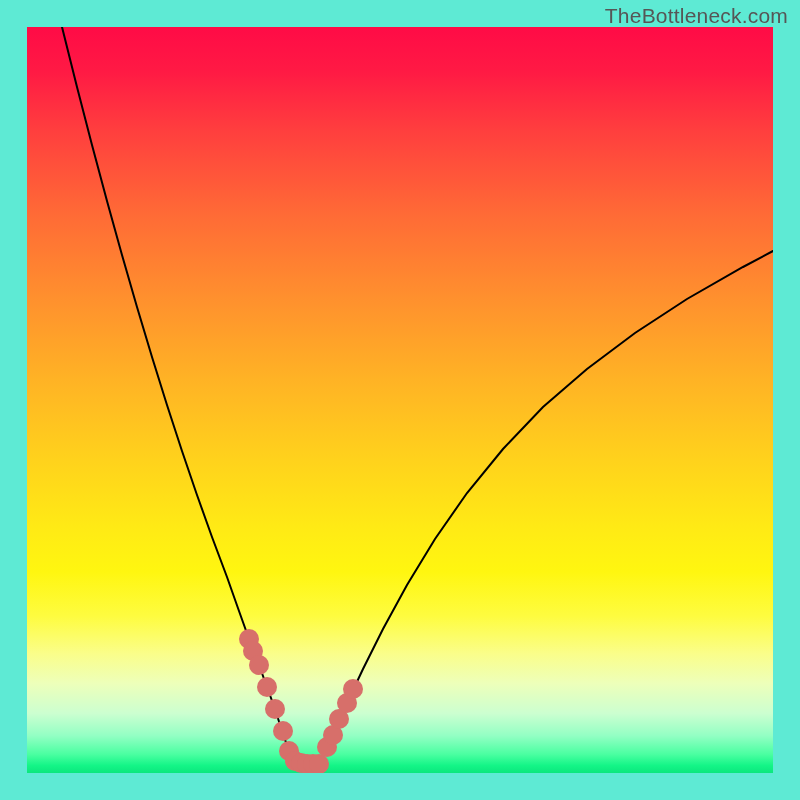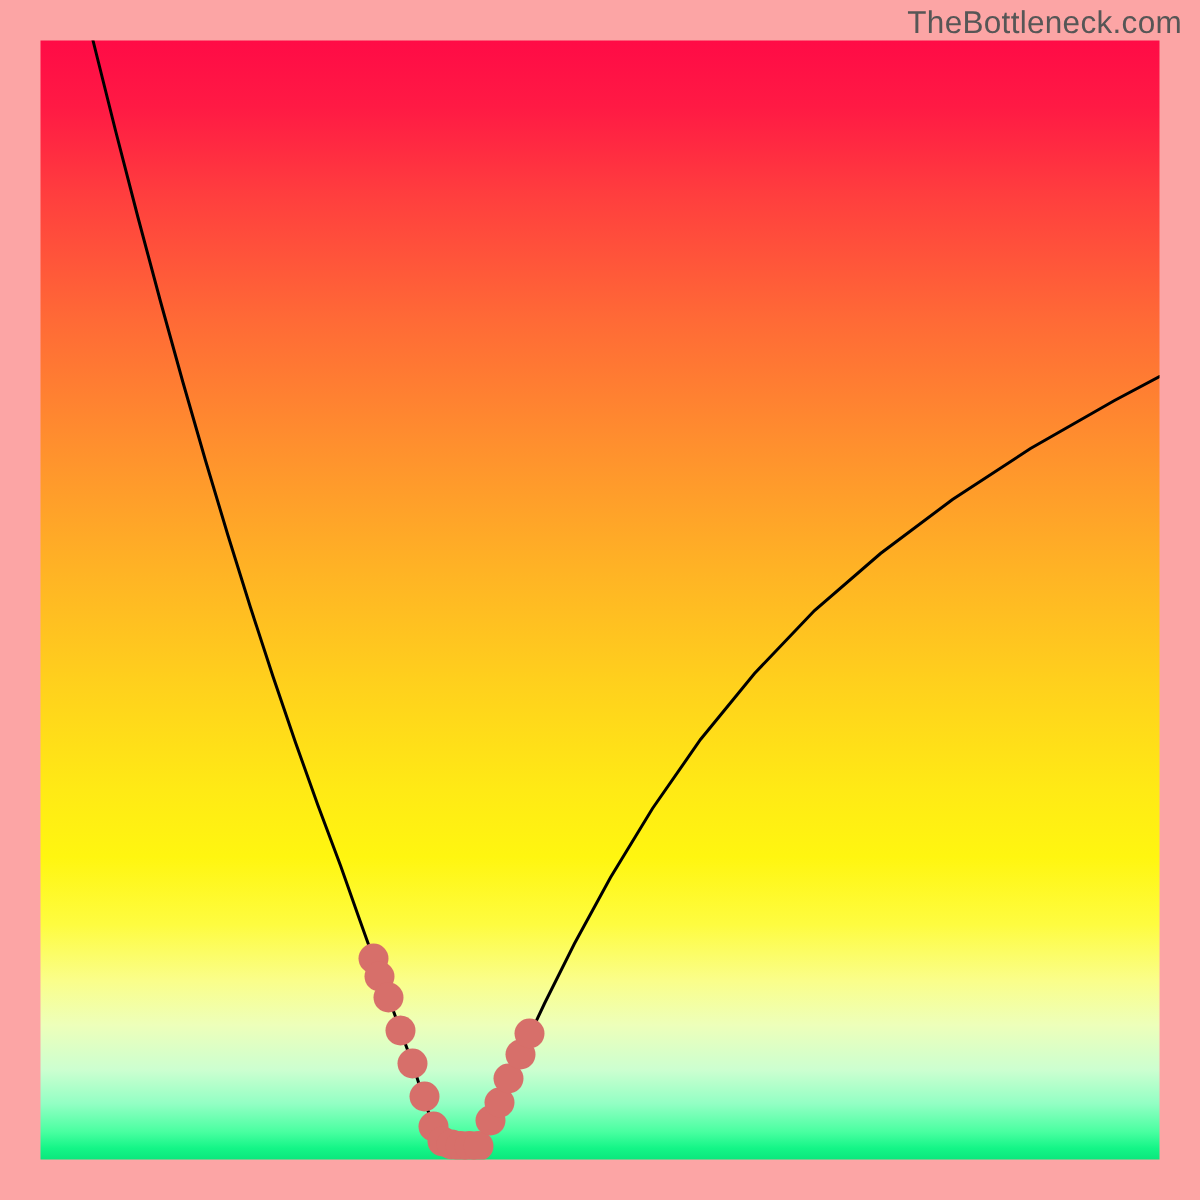--- a/index.html
+++ b/index.html
@@ -7,21 +7,21 @@
     padding: 0;
     width: 800px;
     height: 800px;
     background: #000;
     overflow: hidden;
   }
   .frame {
     position: relative;
     width: 800px;
     height: 800px;
-    background: #fca5a5;
+    background: #5eead4;
   }
   .plot-area {
     position: absolute;
     left: 27px;
     top: 27px;
     width: 746px;
     height: 746px;
     background: linear-gradient(to bottom,
       #ff0b46 0%,
       #ff1a44 6%,

